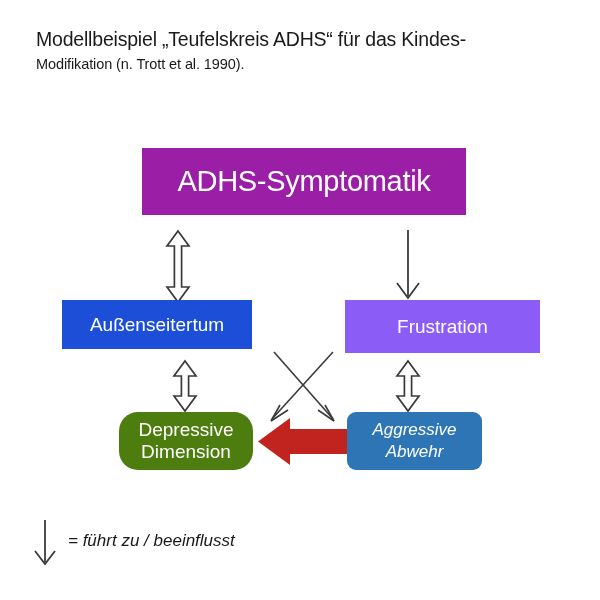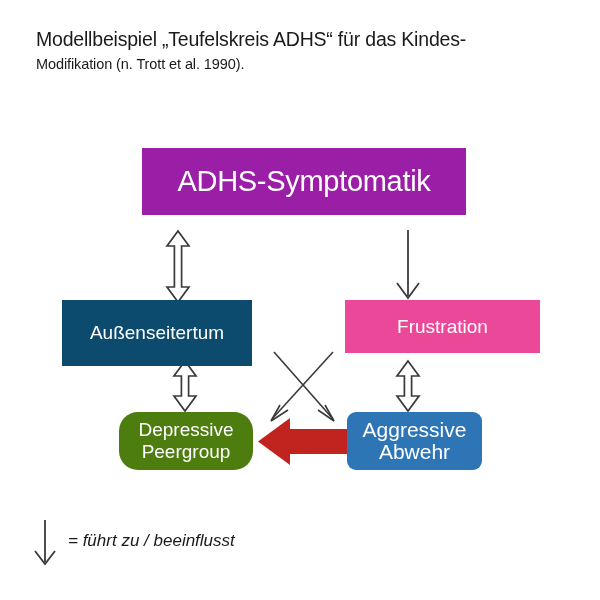--- a/index.html
+++ b/index.html
@@ -69,33 +69,33 @@
   }
   #node-adhs .node-label {
     font-size: 29px;
     letter-spacing: -0.3px;
   }
 
   #node-aussenseitertum {
     left: 62px;
     top: 300px;
     width: 190px;
-    height: 66px;
-    background: #0c4a6e;
+    height: 49px;
+    background: #1d4ed8;
   }
   #node-aussenseitertum .node-label {
     font-size: 19px;
   }
 
   #node-frustration {
     left: 345px;
     top: 300px;
     width: 195px;
     height: 53px;
-    background: #ec4899;
+    background: #8b5cf6;
   }
   #node-frustration .node-label {
     font-size: 19px;
   }
 
   #node-depressive {
     left: 119px;
     top: 412px;
     width: 134px;
     height: 58px;
@@ -109,22 +109,23 @@
 
   #node-aggressive {
     left: 347px;
     top: 412px;
     width: 135px;
     height: 58px;
     background: #2E75B6;
     border-radius: 9px;
   }
   #node-aggressive .node-label {
-    font-size: 21px;
+    font-size: 17px;
     line-height: 22px;
+    font-style: italic;
   }
 
   
   #connectors {
     position: absolute;
     left: 0;
     top: 0;
     width: 600px;
     height: 600px;
     pointer-events: none;
@@ -238,21 +239,21 @@
     <span class="node-label">Außenseitertum</span>
   </div>
 
   <div class="node" id="node-frustration">
     <span class="node-label">Frustration</span>
   </div>
 
   <div class="node" id="node-depressive">
     <span class="node-label">
       <span>Depressive</span><br>
-      <span>Peergroup</span>
+      <span>Dimension</span>
     </span>
   </div>
 
   <div class="node" id="node-aggressive">
     <span class="node-label">
       <span>Aggressive</span><br>
       <span>Abwehr</span>
     </span>
   </div>
 

